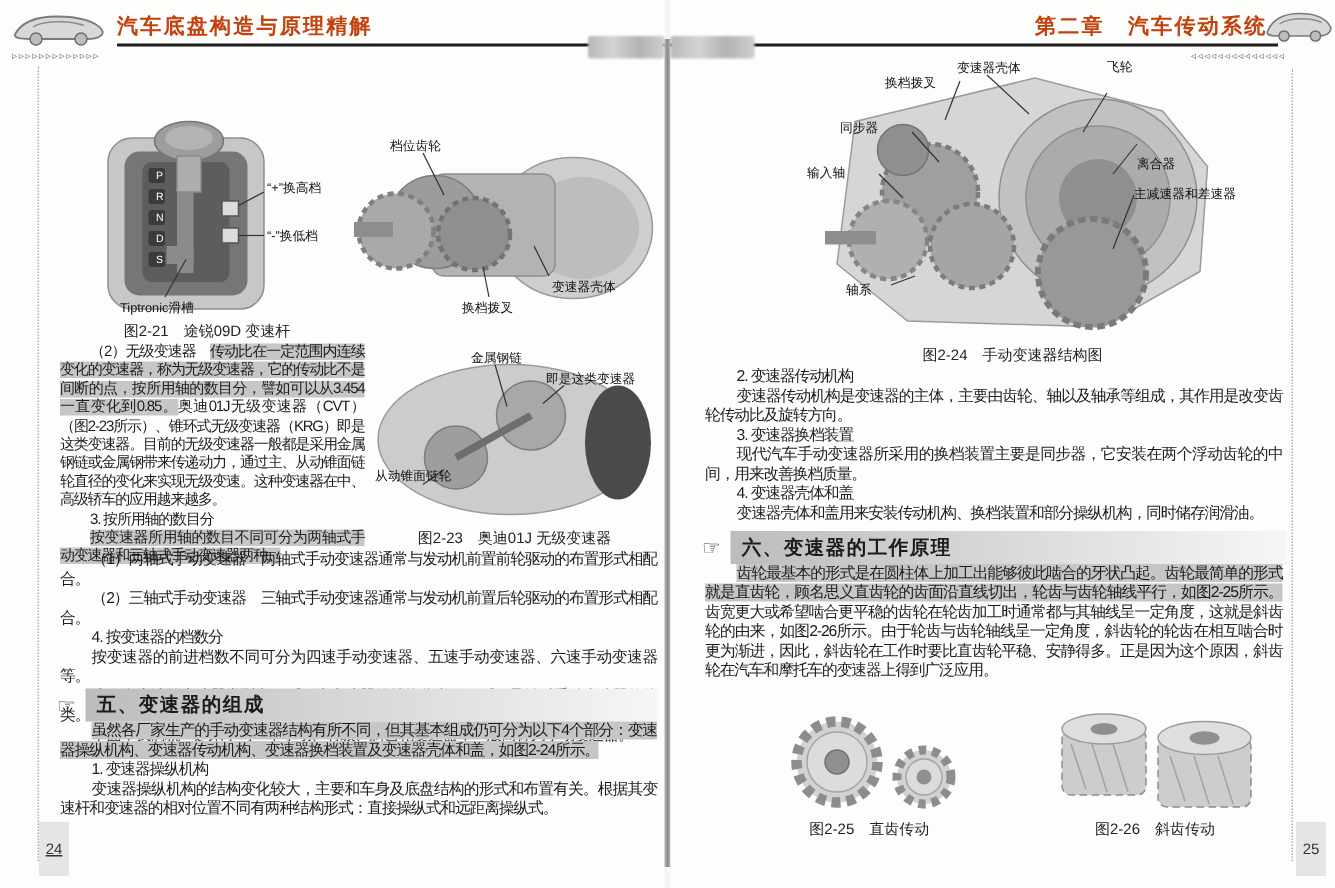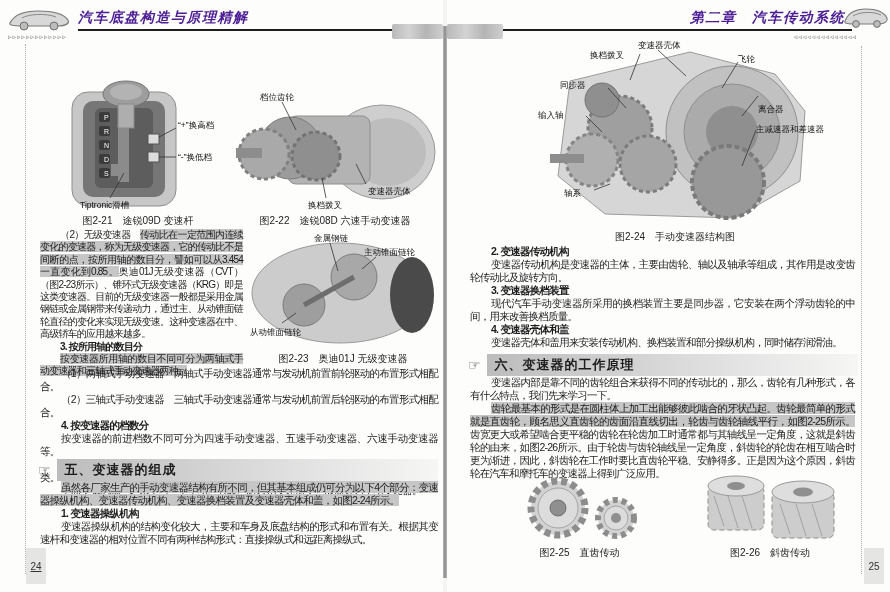--- a/index.html
+++ b/index.html
@@ -7,29 +7,29 @@
     width:890px;height:592px;position:relative;background:#f4f4f2;
     font-family:"Liberation Sans","DejaVu Sans",sans-serif;color:#1c1c1c;
     overflow:hidden;
   }
   .page{position:absolute;top:0;height:592px;background:#fdfdfc;}
   #page-left{left:0;width:443px;}
   #page-right{left:447px;width:487px;}
   .abs{position:absolute;}
   .gutter{position:absolute;left:443px;top:26px;width:4px;height:552px;background:linear-gradient(to right,#b5b5b5,#8c8c8c,#b5b5b5);}
   .blurblock{position:absolute;height:15px;top:24px;background:linear-gradient(to right,#b9b9b9,#d3d3d3,#b4b4b4,#cfcfcf);border-radius:2px;filter:blur(.6px);}
-  .hdr-title{font-weight:bold;font-size:14px;letter-spacing:1.5px;color:#4c1d95;font-style:italic;}
+  .hdr-title{font-weight:bold;font-size:14px;letter-spacing:1.5px;color:#c2410c;}
   .hdr-rule{position:absolute;height:2px;background:#1e1e1e;}
   .hdr-arrows{font-size:7px;color:#777;letter-spacing:1px;}
   .dotline{position:absolute;width:0;border-left:1px dotted #b0b0b0;}
   .body-text{font-size:10.5px;line-height:13px;letter-spacing:-0.75px;text-align:justify;}
   .body-text p{margin:0;text-indent:2em;}
   .colflow{font-size:10px;line-height:12.4px;letter-spacing:-0.8px;text-align:justify;}
   .colflow p{margin:0;text-indent:2em;}
-  .bold{font-weight:bold;}
+  .bold{font-weight:normal;}
   mark{background:#c6c6c6;color:inherit;padding:0;}
   .caption{font-size:10px;color:#222;text-align:center;letter-spacing:0;}
   .secbar{display:flex;align-items:center;gap:6px;}
   .hand{font-size:14px;color:#444;line-height:14px;}
   .bartxt{flex:1;font-weight:bold;font-size:13px;padding:2px 8px;background:linear-gradient(to right,#bcbcbc,#dcdcdc 55%,#f6f6f5);letter-spacing:1px;}
   .figlabel{position:absolute;font-size:8.5px;color:#111;white-space:nowrap;letter-spacing:0;}
   .pagenum{position:absolute;width:20px;height:36px;background:#e5e5e3;color:#333;font-size:10px;display:flex;align-items:center;justify-content:center;}
   svg{display:block;}
 </style>
 </head>
@@ -96,42 +96,41 @@
       <circle cx="86" cy="66" r="24" fill="#8f8f8f" stroke="#737373" stroke-dasharray="4,3" stroke-width="3"></circle>
       <rect x="6" y="58" width="26" height="10" fill="#8d8d8d"></rect>
       <line x1="52" y1="12" x2="66" y2="40" stroke="#333" stroke-width="0.8"></line>
       <line x1="96" y1="108" x2="92" y2="88" stroke="#333" stroke-width="0.8"></line>
       <line x1="136" y1="94" x2="126" y2="74" stroke="#333" stroke-width="0.8"></line>
     </svg>
     <span class="figlabel" style="left:30px;top:2px;">档位齿轮</span>
     <span class="figlabel" style="left:78px;top:110px;">换档拨叉</span>
     <span class="figlabel" style="left:138px;top:96px;">变速器壳体</span>
   </div>
-  <div class="abs caption" style="left:230px;top:214px;width:210px;">图2-22　途锐08D 六速手动变速器</div>
 
   <div class="abs colflow" style="left:40px;top:229px;width:203px;">
     <p><span>（2）无级变速器　</span><mark>传动比在一定范围内连续变化的变速器，称为无级变速器，它的传动比不是间断的点，按所用轴的数目分，譬如可以从3.454一直变化到0.85。</mark><span>奥迪01J无级变速器（CVT）（图2-23所示）、锥环式无级变速器（KRG）即是这类变速器。目前的无级变速器一般都是采用金属钢链或金属钢带来传递动力，通过主、从动锥面链轮直径的变化来实现无级变速。这种变速器在中、高级轿车的应用越来越多。</span></p>
     <p class="bold">3. 按所用轴的数目分</p>
     <p><mark>按变速器所用轴的数目不同可分为两轴式手动变速器和三轴式手动变速器两种。</mark></p>
   </div>
 
   <div class="abs" style="left:246px;top:231px;width:194px;height:116px;">
     <svg width="194" height="116" viewBox="0 0 194 116">
       <ellipse cx="94" cy="62" rx="88" ry="50" fill="#cccccc" stroke="#9a9a9a"></ellipse>
       <ellipse cx="166" cy="64" rx="22" ry="38" fill="#4a4a4a"></ellipse>
       <circle cx="58" cy="74" r="21" fill="#9e9e9e" stroke="#7c7c7c"></circle>
       <circle cx="108" cy="46" r="23" fill="#a8a8a8" stroke="#7c7c7c"></circle>
       <line x1="58" y1="74" x2="108" y2="46" stroke="#6e6e6e" stroke-width="5"></line>
       <line x1="84" y1="12" x2="92" y2="40" stroke="#333" stroke-width="0.8"></line>
       <line x1="130" y1="26" x2="116" y2="38" stroke="#333" stroke-width="0.8"></line>
       <line x1="36" y1="92" x2="50" y2="82" stroke="#333" stroke-width="0.8"></line>
     </svg>
     <span class="figlabel" style="left:68px;top:2px;">金属钢链</span>
-    <span class="figlabel" style="left:118px;top:16px;">主动锥面链轮</span>
-    <span class="figlabel" style="left:4px;top:96px;">从动锥面链轮</span>
+    <span class="figlabel" style="left:118px;top:16px;">即是这类变速器</span>
+    <span class="figlabel" style="left:4px;top:81px;">从动锥面链轮</span>
   </div>
   <div class="abs caption" style="left:246px;top:352px;width:194px;">图2-23　奥迪01J 无级变速器</div>
 
   <div class="abs body-text" style="left:40px;top:367px;width:398px;">
     <p>（1）两轴式手动变速器　两轴式手动变速器通常与发动机前置前轮驱动的布置形式相配合。</p>
     <p>（2）三轴式手动变速器　三轴式手动变速器通常与发动机前置后轮驱动的布置形式相配合。</p>
     <p class="bold">4. 按变速器的档数分</p>
     <p>按变速器的前进档数不同可分为四速手动变速器、五速手动变速器、六速手动变速器等。</p>
     <p>注：在上述的变速器类型中，1和2为变速器的总体分类，而3和4是针对手动变速器的分类。</p>
     <p>下面，我们就一起来学习一下手动、有级、斜齿轮变速器，一般简称为手动变速器。</p>
@@ -185,21 +184,21 @@
       <line x1="168" y1="14" x2="196" y2="40" stroke="#333" stroke-width="0.8"></line>
       <line x1="248" y1="26" x2="232" y2="52" stroke="#333" stroke-width="0.8"></line>
       <line x1="118" y1="52" x2="136" y2="72" stroke="#333" stroke-width="0.8"></line>
       <line x1="96" y1="80" x2="112" y2="96" stroke="#333" stroke-width="0.8"></line>
       <line x1="268" y1="60" x2="252" y2="80" stroke="#333" stroke-width="0.8"></line>
       <line x1="266" y1="94" x2="252" y2="130" stroke="#333" stroke-width="0.8"></line>
       <line x1="104" y1="154" x2="120" y2="148" stroke="#333" stroke-width="0.8"></line>
     </svg>
     <span class="figlabel" style="left:100px;top:14px;">换档拨叉</span>
     <span class="figlabel" style="left:148px;top:4px;">变速器壳体</span>
-    <span class="figlabel" style="left:248px;top:18px;">飞轮</span>
+    <span class="figlabel" style="left:248px;top:3px;">飞轮</span>
     <span class="figlabel" style="left:70px;top:44px;">同步器</span>
     <span class="figlabel" style="left:48px;top:74px;">输入轴</span>
     <span class="figlabel" style="left:268px;top:52px;margin-top:16px;">离合器</span>
     <span class="figlabel" style="left:266px;top:88px;">主减速器和差速器</span>
     <span class="figlabel" style="left:74px;top:152px;">轴系</span>
   </div>
   <div class="abs caption" style="left:43px;top:230px;width:370px;">图2-24　手动变速器结构图</div>
 
   <div class="abs body-text" style="left:23px;top:245px;width:385px;">
     <p class="bold">2. 变速器传动机构</p>
@@ -209,21 +208,20 @@
     <p class="bold">4. 变速器壳体和盖</p>
     <p>变速器壳体和盖用来安装传动机构、换档装置和部分操纵机构，同时储存润滑油。</p>
   </div>
 
   <div class="abs secbar" style="left:21px;top:354px;width:390px;">
     <span class="hand">☞</span>
     <span class="bartxt">六、变速器的工作原理</span>
   </div>
 
   <div class="abs body-text" style="left:23px;top:376px;width:385px;">
-    <p>变速器内部是靠不同的齿轮组合来获得不同的传动比的，那么，齿轮有几种形式，各有什么特点，我们先来学习一下。</p>
     <p><mark>齿轮最基本的形式是在圆柱体上加工出能够彼此啮合的牙状凸起。齿轮最简单的形式就是直齿轮，顾名思义直齿轮的齿面沿直线切出，轮齿与齿轮轴线平行，如图2-25所示。</mark><span>齿宽更大或希望啮合更平稳的齿轮在轮齿加工时通常都与其轴线呈一定角度，这就是斜齿轮的由来，如图2-26所示。由于轮齿与齿轮轴线呈一定角度，斜齿轮的轮齿在相互啮合时更为渐进，因此，斜齿轮在工作时要比直齿轮平稳、安静得多。正是因为这个原因，斜齿轮在汽车和摩托车的变速器上得到广泛应用。</span></p>
   </div>
 
   <div class="abs" style="left:45px;top:476px;width:175px;height:68px;">
     <svg width="175" height="68" viewBox="0 0 175 68">
       <circle cx="66" cy="32" r="27" fill="#d2d2d2" stroke="#8d8d8d" stroke-dasharray="6,4" stroke-width="7"></circle>
       <circle cx="66" cy="32" r="20" fill="#dcdcdc" stroke="#a5a5a5"></circle>
       <circle cx="66" cy="32" r="8" fill="#8f8f8f" stroke="#6f6f6f"></circle>
       <circle cx="124" cy="42" r="18" fill="#d2d2d2" stroke="#8d8d8d" stroke-dasharray="5,4" stroke-width="6"></circle>
       <circle cx="124" cy="42" r="12" fill="#dcdcdc" stroke="#a5a5a5"></circle>

